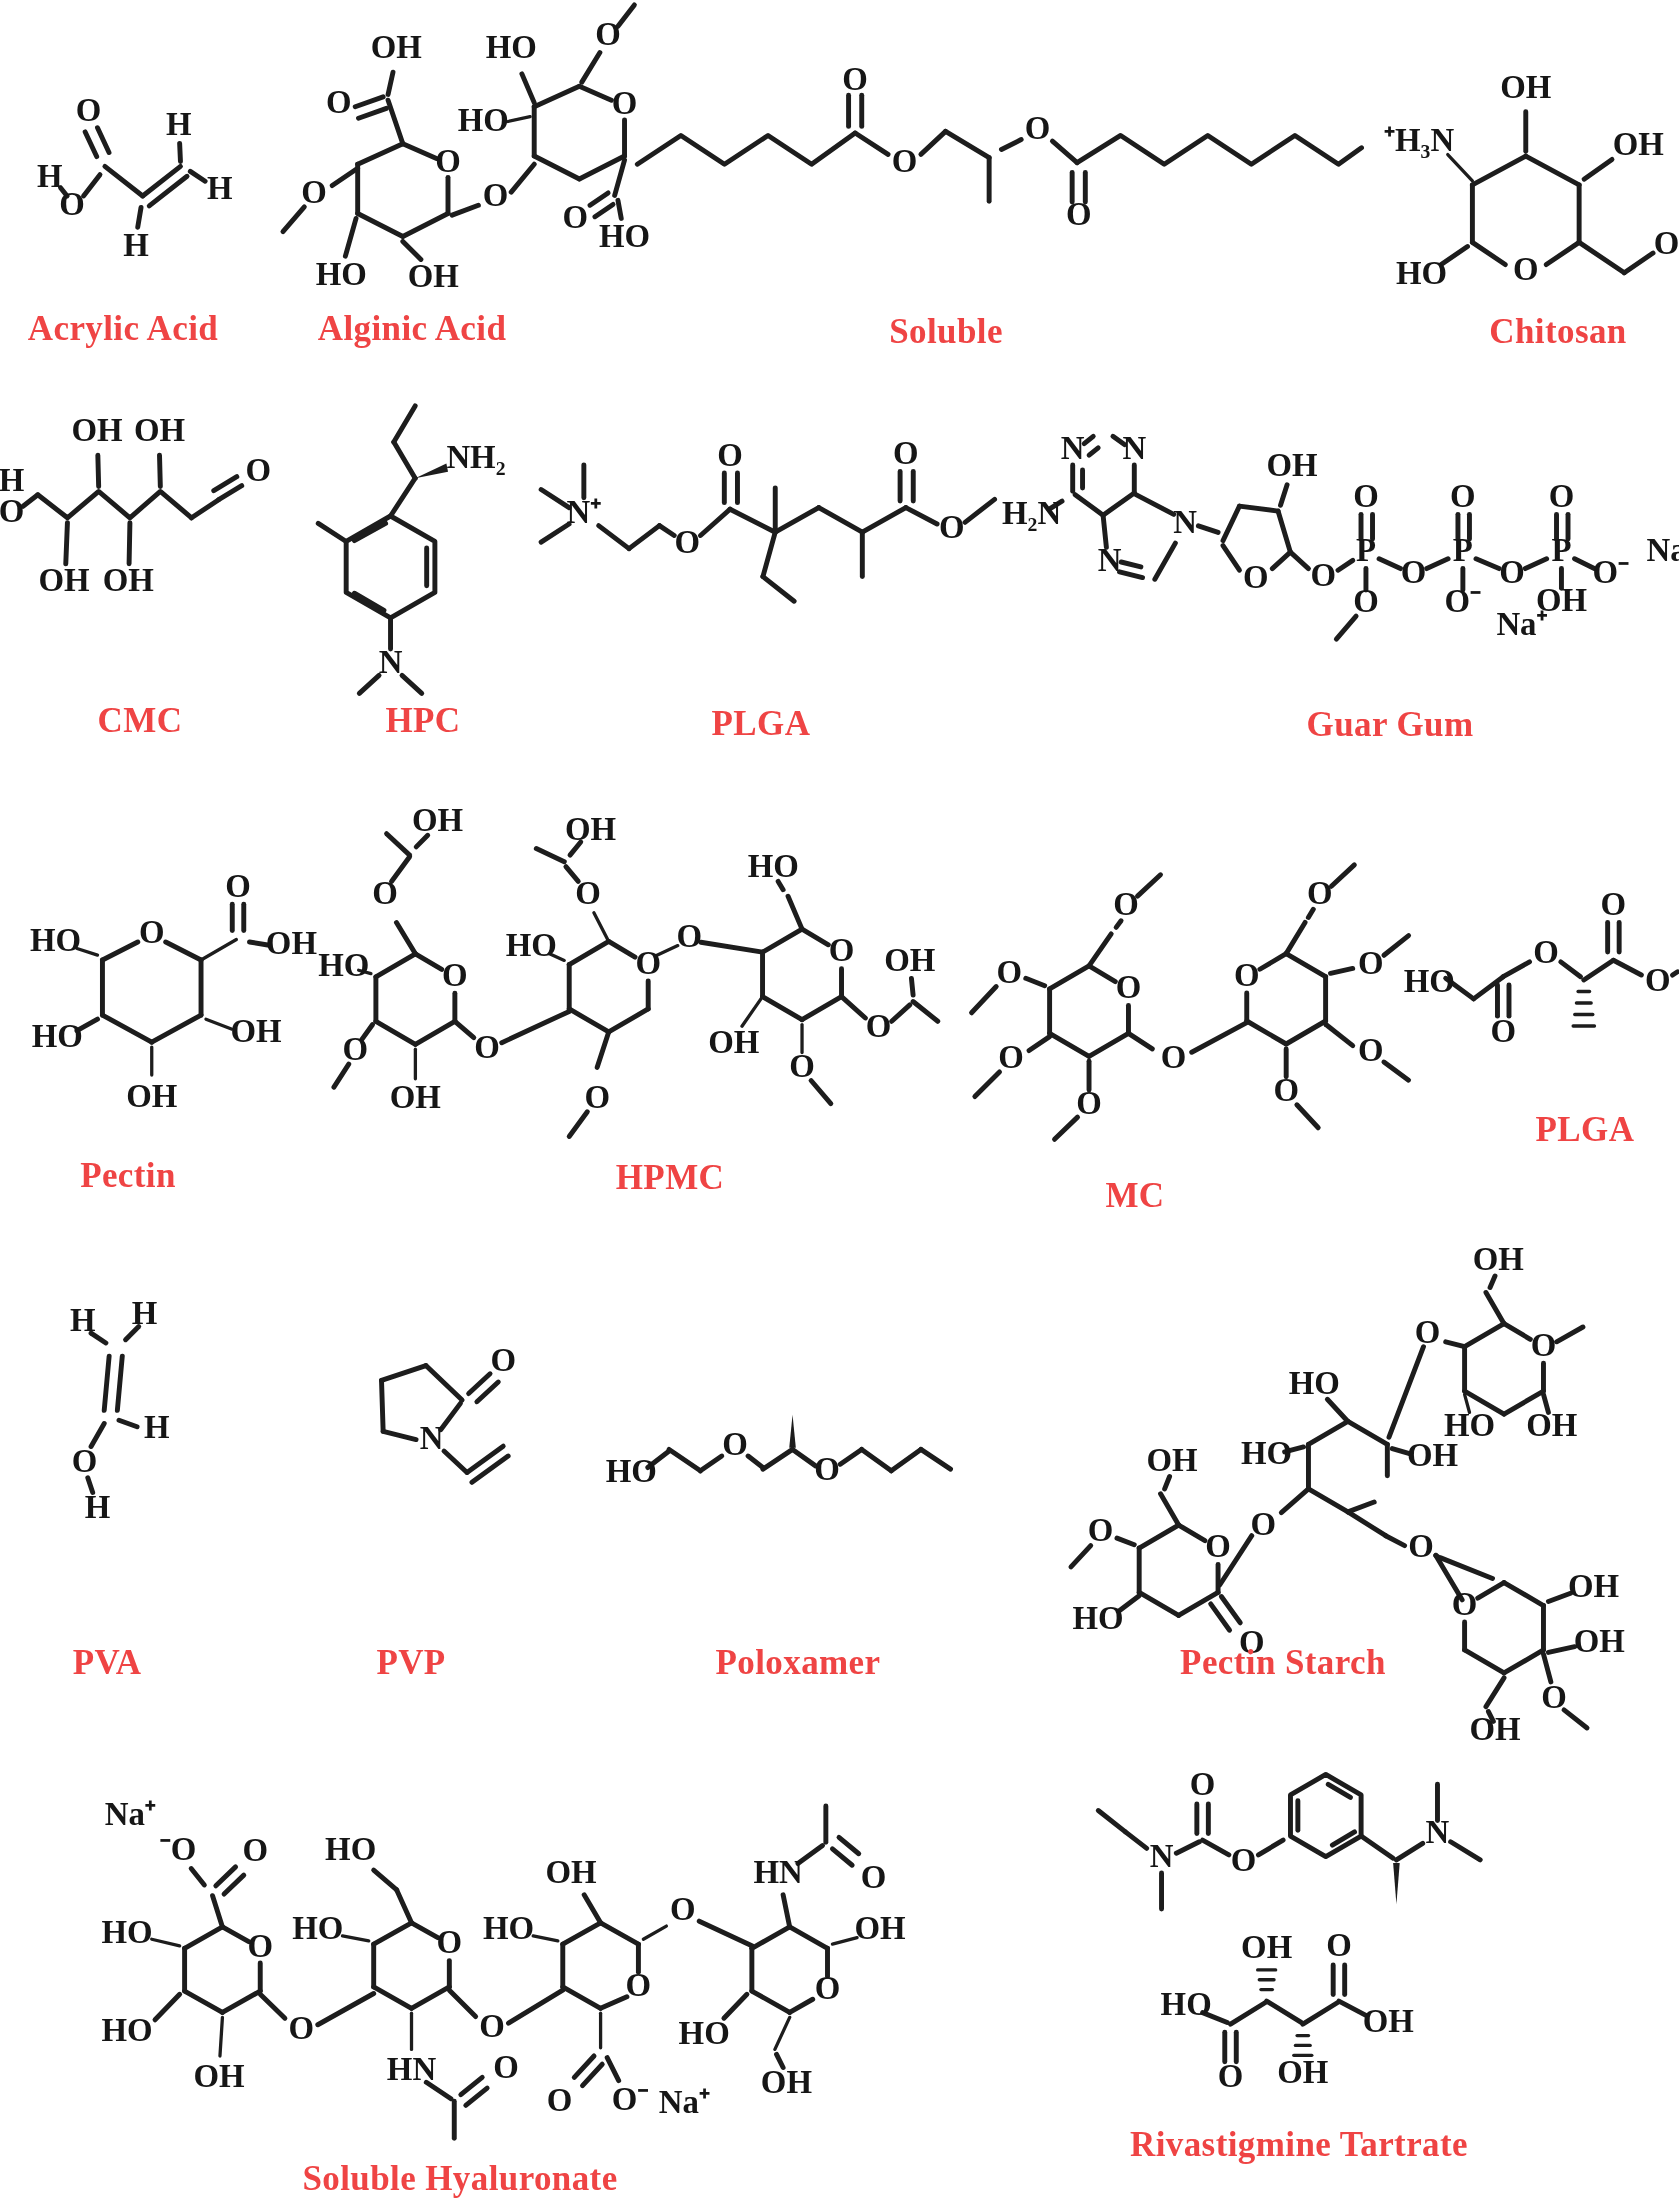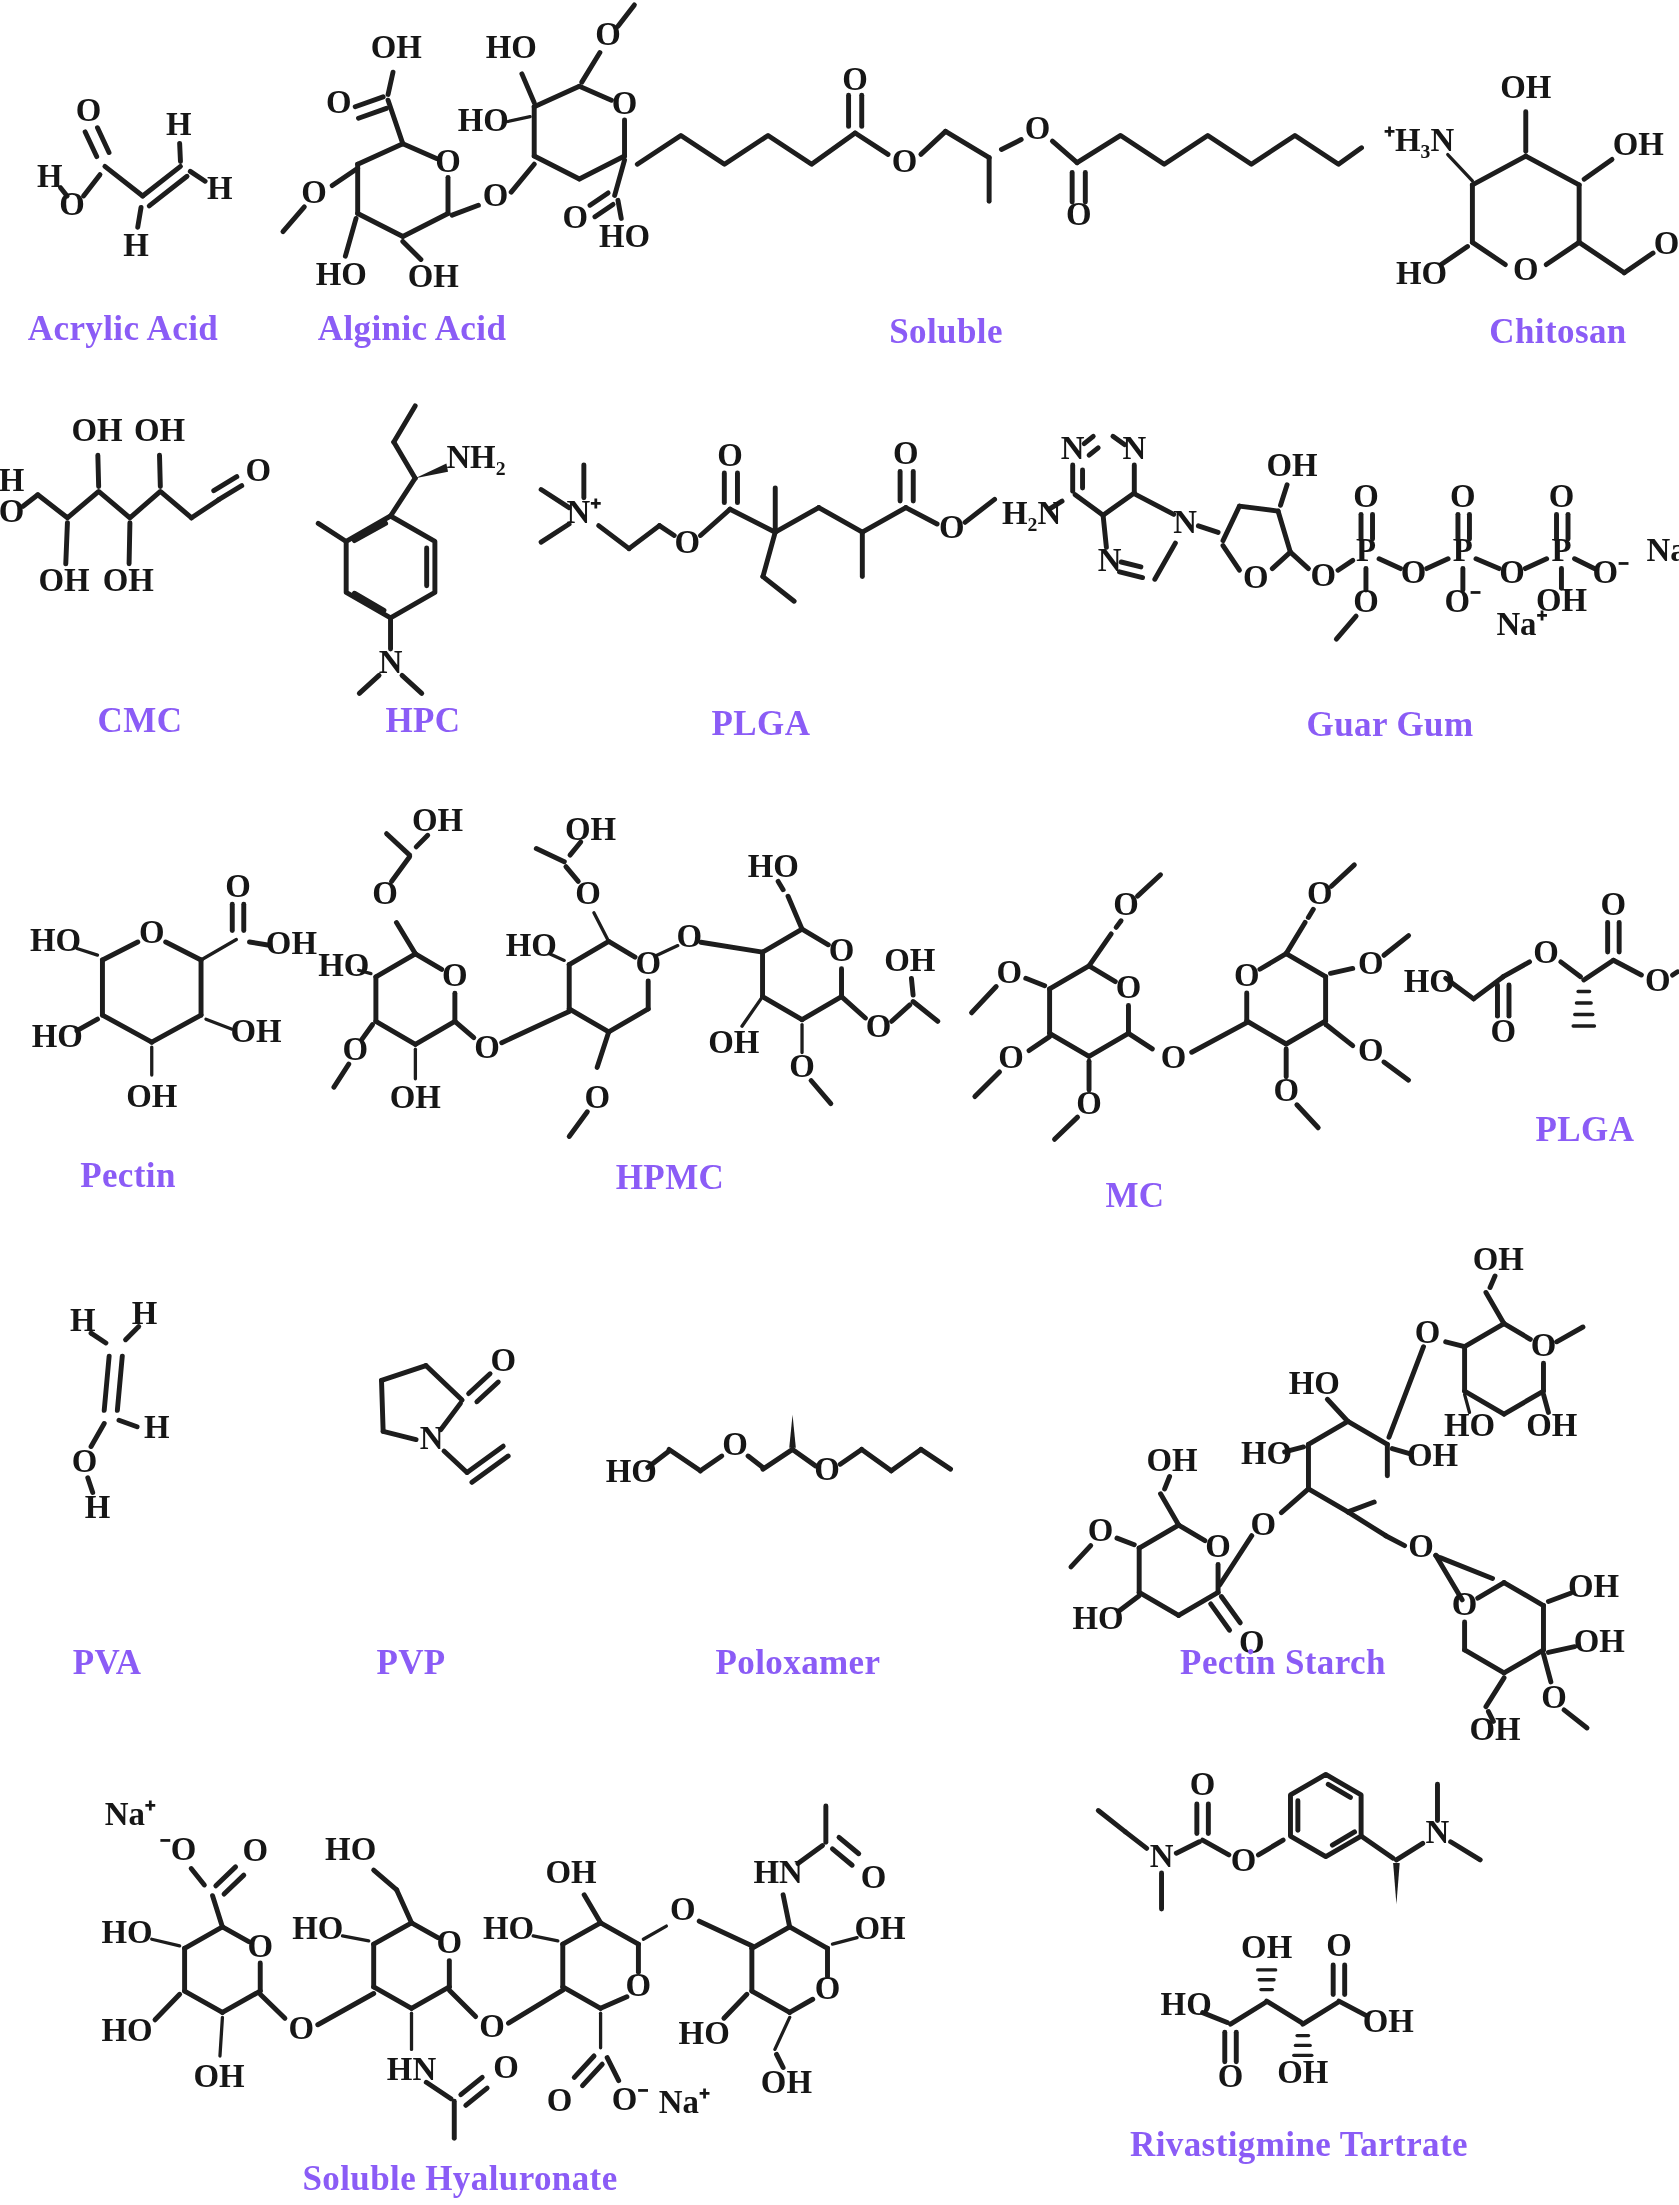--- a/index.html
+++ b/index.html
@@ -1,21 +1,21 @@
 <!DOCTYPE html>
 <html style="font-size:13px"><head>
 <meta charset="utf-8">
 <style>
   html,body{margin:0;padding:0;}
   body{width:1680px;height:2205px;background:#ffffff;position:relative;overflow:hidden;
        font-family:"Liberation Serif",serif;}
   .panel{position:absolute;}
   .panel svg{display:block;overflow:visible;}
   .clabel{position:absolute;transform:translateX(-50%);font-weight:700;font-size:35px;
-          color:#8b5cf6;white-space:nowrap;letter-spacing:0.4px;}
+          color:#ef4444;white-space:nowrap;letter-spacing:0.4px;}
   line,path{stroke:#1d1d1d;stroke-width:6;fill:none;stroke-linecap:round;stroke-linejoin:round;}
   .h{stroke-width:4;}
   .w{fill:#1d1d1d;stroke:none;}
   text{font-family:"Liberation Serif",serif;font-weight:700;font-size:40px;fill:#161616;
        text-anchor:middle;dominant-baseline:middle;}
 </style>
 </head>
 <body>
 
 <div class="panel" style="left:29px;top:58px">

